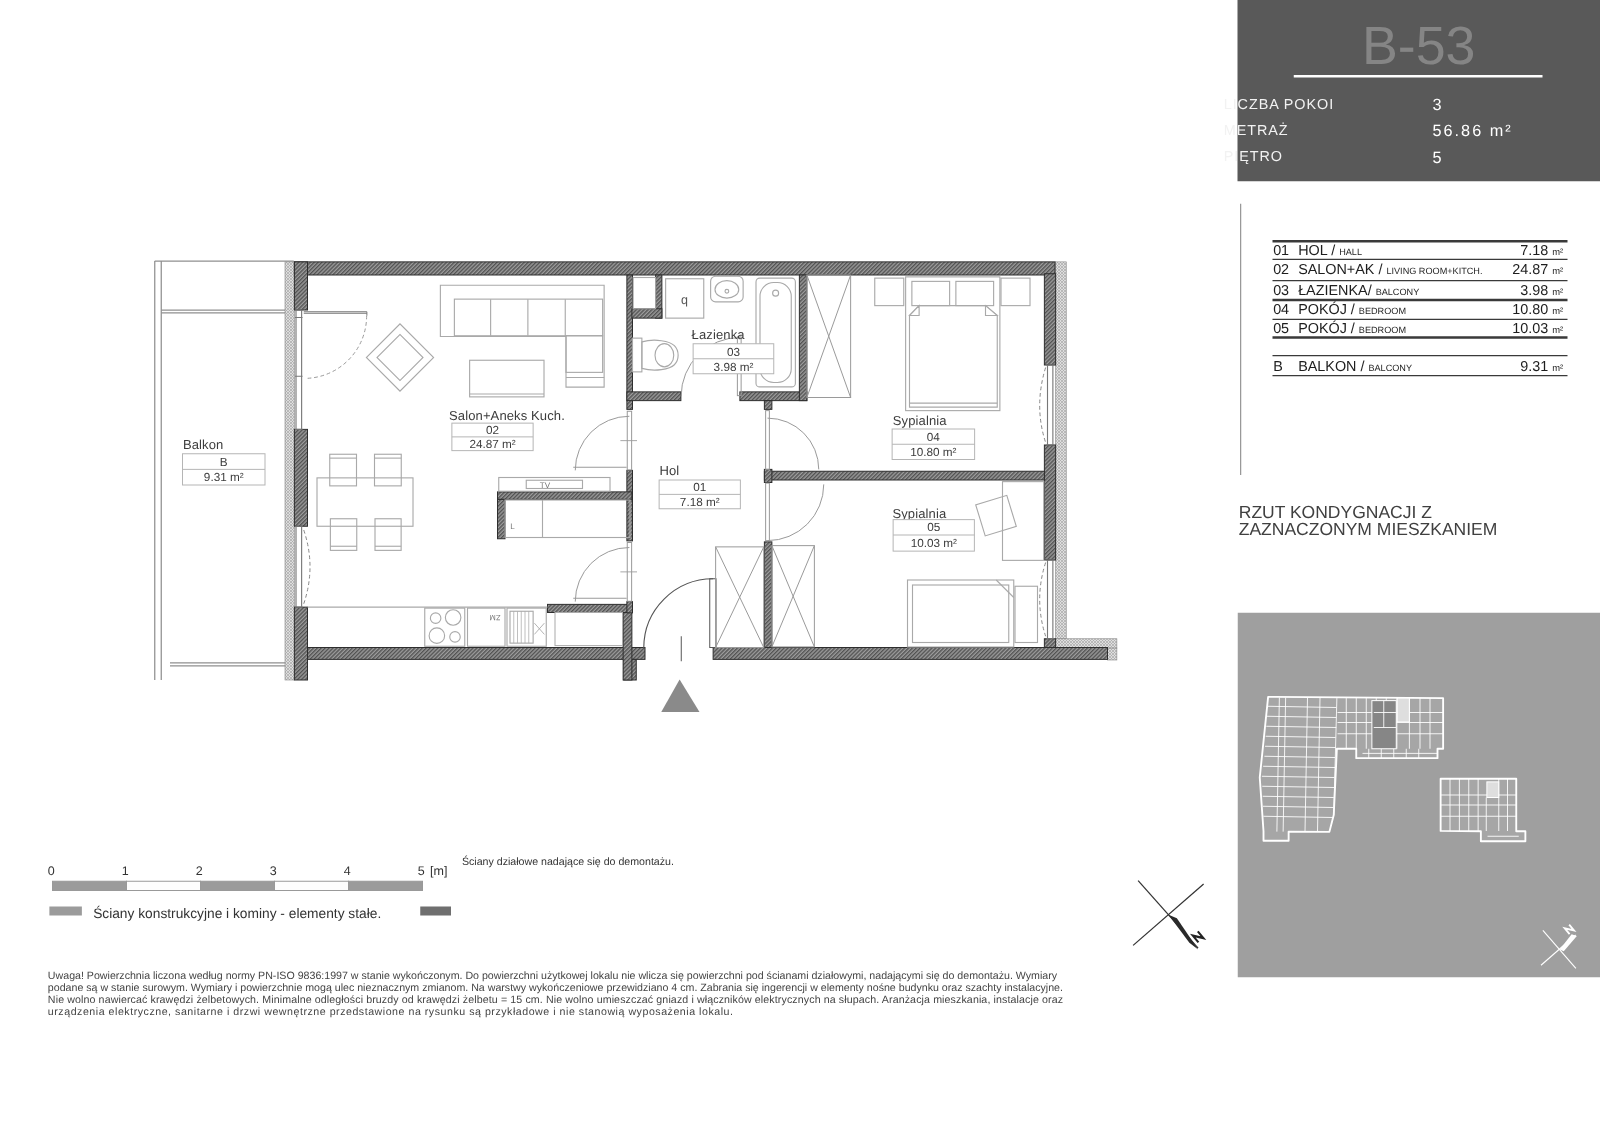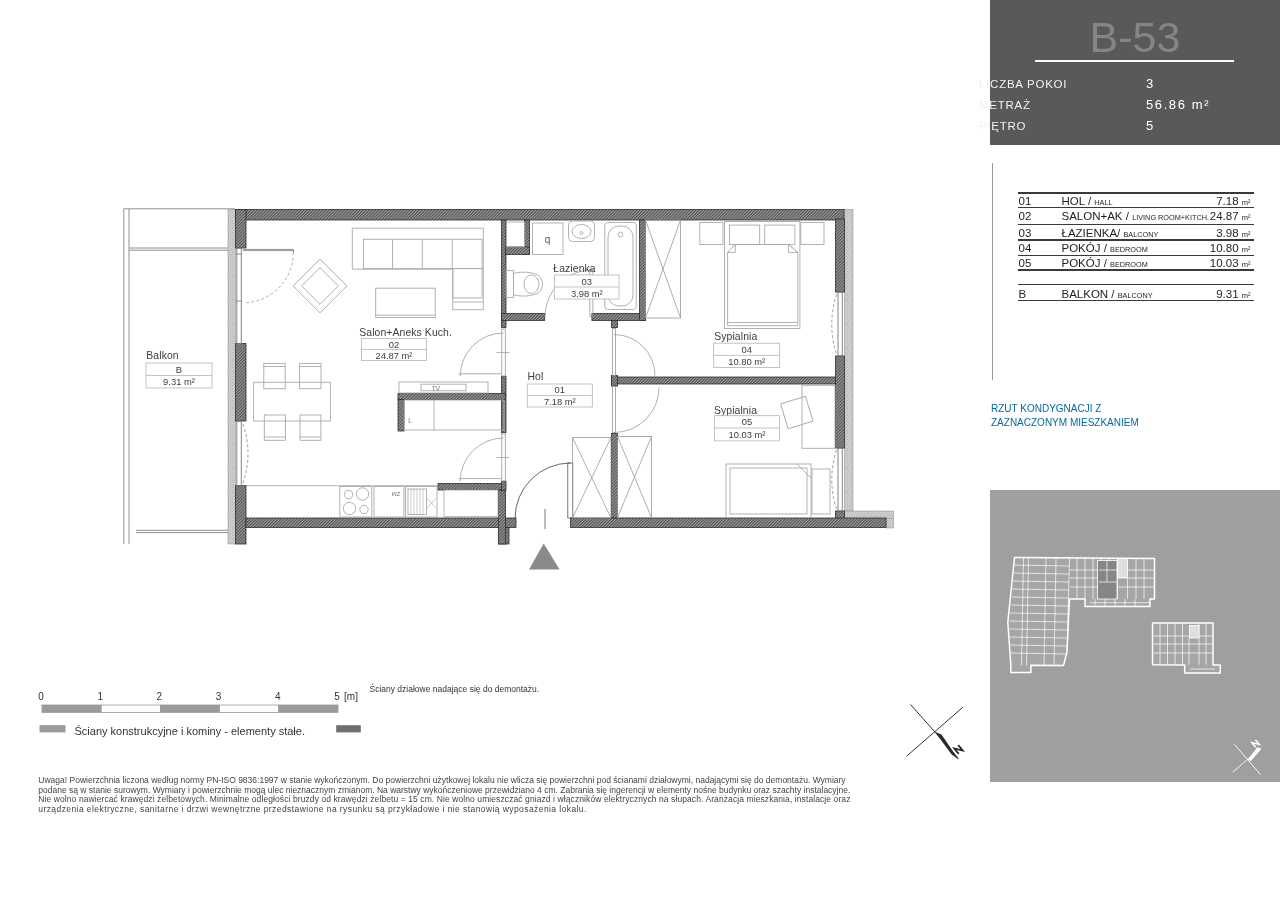--- a/index.html
+++ b/index.html
@@ -299,21 +299,21 @@
   <div>3</div>
       <div>56.86 m²</div>
       <div>5</div>
 </div>
 
 <div class="abs" style="left:991.5px;top:163px;width:1.5px;height:217px;background:#999;"></div>
 
 <style>
   .trow{position:absolute;left:1017.5px;width:236px;font-size:11.5px;color:#1e1e1e;white-space:nowrap;}
   .trow .num{position:absolute;left:1px;}
-  .trow .nm{position:absolute;left:44px;text-align:right;}
+  .trow .nm{position:absolute;left:21px;text-align:right;}
   .trow .ar{position:absolute;right:3px;text-align:right;}
   .trow .sm{font-size:7.3px;}
   .trow .m2{font-size:7.5px;}
   .trule{position:absolute;left:1017.5px;width:236px;height:1.2px;background:#3a3a3a;}
 </style>
 <div class="trule" style="top:192.4px"></div>
 <div class="trow" style="top:195px">
       <span class="num">01</span>
       <span class="nm">HOL / <span class="sm">HALL</span></span>
       <span class="ar">7.18 <span class="m2">m²</span></span>
@@ -344,21 +344,21 @@
     </div>
 <div class="trule" style="top:269.4px"></div>
 <div class="trule" style="top:284.2px"></div>
 <div class="trow" style="top:287.5px">
       <span class="num">B</span>
       <span class="nm">BALKON / <span class="sm">BALCONY</span></span>
       <span class="ar">9.31 <span class="m2">m²</span></span>
     </div>
 <div class="trule" style="top:300px"></div>
 
-<div class="abs" style="left:991px;top:402px;font-size:10px;color:#0369a1;line-height:14px;">RZUT KONDYGNACJI Z<br>ZAZNACZONYM MIESZKANIEM</div>
+<div class="abs" style="left:991px;top:402px;font-size:14px;color:#404040;line-height:14px;">RZUT KONDYGNACJI Z<br>ZAZNACZONYM MIESZKANIEM</div>
 
 <svg class="abs" style="left:990px;top:490px" width="290" height="292" viewBox="0 0 290 292">
   <rect x="0" y="0" width="290" height="292" fill="#9f9f9f"></rect>
   <g stroke="#fff" stroke-width="1.5" fill="#a6a6a6" stroke-linejoin="round">
     <path d="M30,67.5 L164.5,68.5 L164.5,109 L160,109 L160,116.5 L95,116.5 L95,109 L79.5,109 L77,162 L73.5,175.5 L40.9,175.3 L40.9,182.6 L20.8,182.6 L20.8,175 L17.8,132 L24.5,67.5 Z"></path>
     <path d="M162.5,133 L223,133 L223,175 L230.3,175 L230.3,183 L194.7,183 L194.7,175 L162.5,174.7 Z"></path>
   </g>
   <g stroke="#fff" stroke-width="0.7" fill="none">
 
     <line x1="33.5" y1="68" x2="31.5" y2="175.3"></line>

